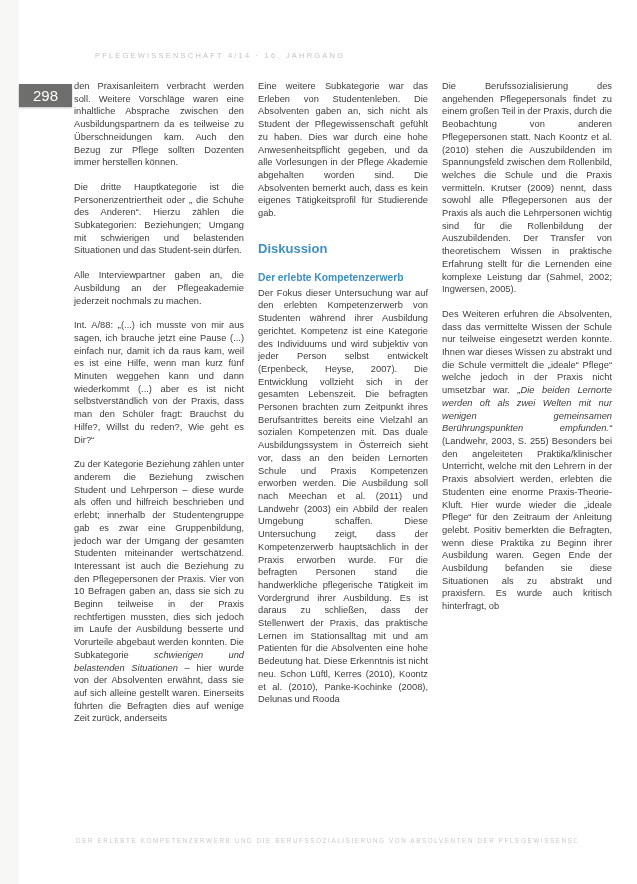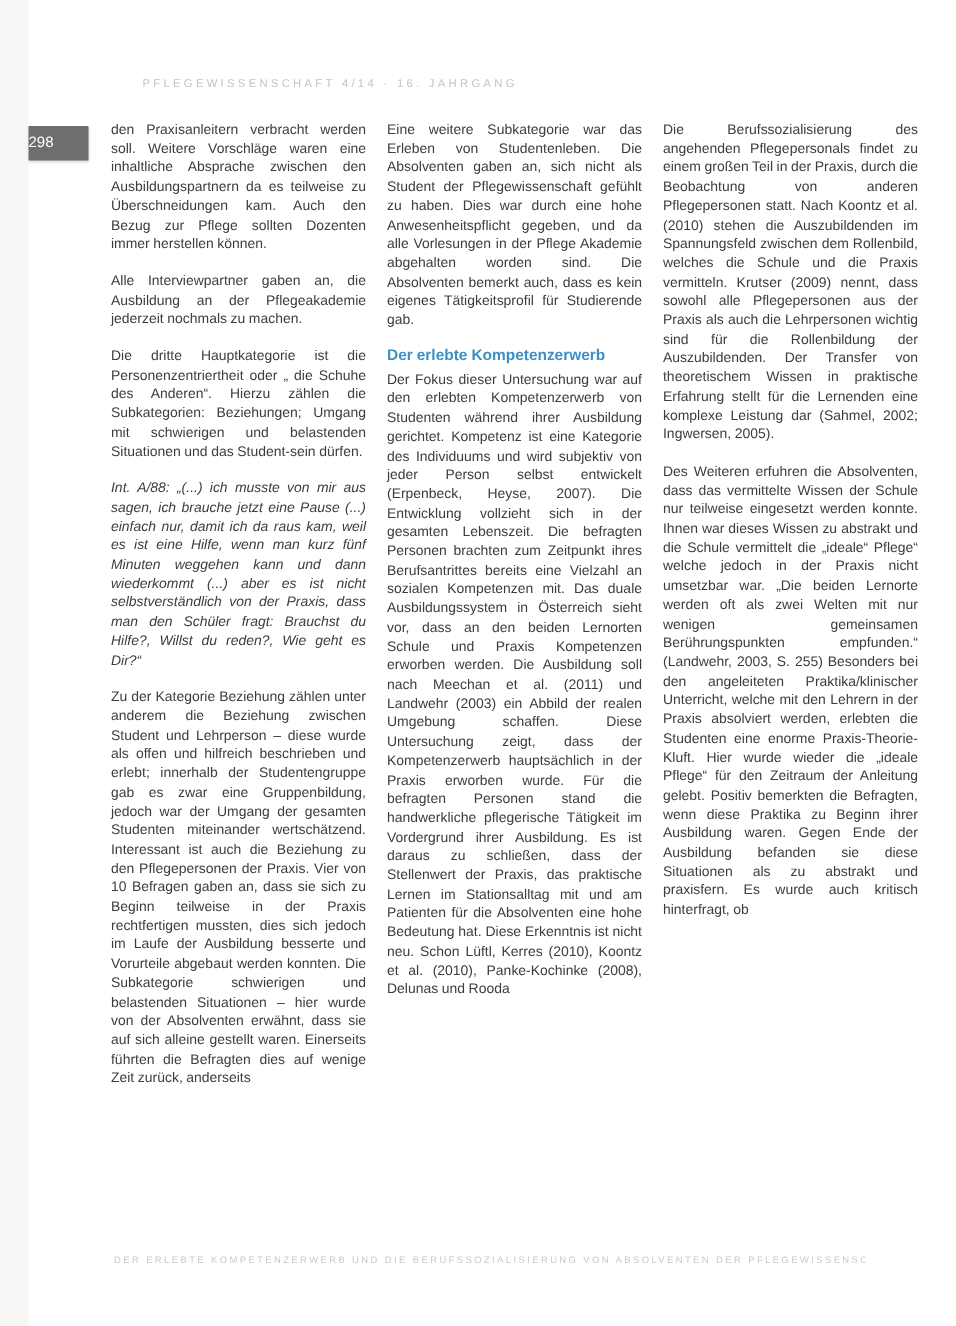--- a/index.html
+++ b/index.html
@@ -13,41 +13,41 @@
   }
   .page{position:absolute;inset:0;background:#ffffff;margin-left:19px;}
   .journal-header{
     position:absolute;top:51px;left:76px;
     font-size:7.5px;letter-spacing:2.2px;
     color:#c3c3c1;text-transform:uppercase;
     white-space:nowrap;
   }
   .page-tab{
     position:absolute;top:84px;left:0;
-    width:40px;height:23px;
+    width:53px;height:23px;
     background:#6e6e6c;
     color:#ffffff;
-    font-size:10px;
-    display:flex;align-items:center;justify-content:flex-start;
+    font-size:15px;
+    display:flex;align-items:center;justify-content:center;
     box-shadow:0 1px 2px rgba(0,0,0,.25);
   }
   .columns{
     position:absolute;top:80px;left:55px;right:60px;
     display:flex;gap:14px;
   }
   .col{
     width:170px;flex:0 0 170px;
     font-size:9.3px;line-height:12.7px;
     text-align:justify;
     hyphens:auto;-webkit-hyphens:auto;
     word-spacing:-0.2px;
   }
   .col p{margin:0 0 12px 0;}
-  .col p.quote{font-style:italic;}
-  .italic{}
+  .col p.quote{}
+  .italic{font-style:italic;}
   h2.diskussion{
     margin:22px 0 16px 0;
     font-size:13px;line-height:14px;
     font-weight:700;
     color:#3d8fc6;
     text-align:left;
   }
   h3.sub{
     margin:0 0 3px 0;
     font-size:10.3px;line-height:12px;
@@ -70,28 +70,29 @@
   <div class="journal-header">PFLEGEWISSENSCHAFT 4/14 · 16. JAHRGANG</div>
 
   <div class="page-tab">
     <span>298</span>
   </div>
 
   <div class="columns">
 
     <div class="col">
       <p>den Praxisanleitern verbracht werden soll. Weitere Vorschläge waren eine inhaltliche Absprache zwischen den Ausbildungspartnern da es teilweise zu Überschneidungen kam. Auch den Bezug zur Pflege sollten Dozenten immer herstellen können.</p>
+      <p>Die dritte Hauptkategorie ist die Personenzentriertheit oder „ die Schuhe des Anderen“. Hierzu zählen die Subkategorien: Beziehungen; Umgang mit schwierigen und belastenden Situationen und das Student-sein dürfen.</p>
       <p>Alle Interviewpartner gaben an, die Ausbildung an der Pflegeakademie jederzeit nochmals zu machen.</p>
-      <p>Die dritte Hauptkategorie ist die Personenzentriertheit oder „ die Schuhe des Anderen“. Hierzu zählen die Subkategorien: Beziehungen; Umgang mit schwierigen und belastenden Situationen und das Student-sein dürfen.</p>
       <p class="quote">Int. A/88: „(...) ich musste von mir aus sagen, ich brauche jetzt eine Pause (...) einfach nur, damit ich da raus kam, weil es ist eine Hilfe, wenn man kurz fünf Minuten weggehen kann und dann wiederkommt (...) aber es ist nicht selbstverständlich von der Praxis, dass man den Schüler fragt: Brauchst du Hilfe?, Willst du reden?, Wie geht es Dir?“</p>
       <p><span>Zu der Kategorie Beziehung zählen unter anderem die Beziehung zwischen Student und Lehrperson – diese wurde als offen und hilfreich beschrieben und erlebt; innerhalb der Studentengruppe gab es zwar eine Gruppenbildung, jedoch war der Umgang der gesamten Studenten miteinander wertschätzend. Interessant ist auch die Beziehung zu den Pflegepersonen der Praxis. Vier von 10 Befragen gaben an, dass sie sich zu Beginn teilweise in der Praxis rechtfertigen mussten, dies sich jedoch im Laufe der Ausbildung besserte und Vorurteile abgebaut werden konnten. Die Subkategorie </span><span class="italic">schwierigen und belastenden Situationen</span><span> – hier wurde von der Absolventen erwähnt, dass sie auf sich alleine gestellt waren. Einerseits führten die Befragten dies auf wenige Zeit zurück, anderseits</span></p>
     </div>
 
     <div class="col">
       <p>Eine weitere Subkategorie war das Erleben von Studentenleben. Die Absolventen gaben an, sich nicht als Student der Pflegewissenschaft gefühlt zu haben. Dies war durch eine hohe Anwesenheitspflicht gegeben, und da alle Vorlesungen in der Pflege Akademie abgehalten worden sind. Die Absolventen bemerkt auch, dass es kein eigenes Tätigkeitsprofil für Studierende gab.</p>
+      <h2 class="diskussion">Diskussion</h2>
       <h3 class="sub">Der erlebte Kompetenzerwerb</h3>
       <p>Der Fokus dieser Untersuchung war auf den erlebten Kompetenzerwerb von Studenten während ihrer Ausbildung gerichtet. Kompetenz ist eine Kategorie des Individuums und wird subjektiv von jeder Person selbst entwickelt (Erpenbeck, Heyse, 2007). Die Entwicklung vollzieht sich in der gesamten Lebenszeit. Die befragten Personen brachten zum Zeitpunkt ihres Berufsantrittes bereits eine Vielzahl an sozialen Kompetenzen mit. Das duale Ausbildungssystem in Österreich sieht vor, dass an den beiden Lernorten Schule und Praxis Kompetenzen erworben werden. Die Ausbildung soll nach Meechan et al. (2011) und Landwehr (2003) ein Abbild der realen Umgebung schaffen. Diese Untersuchung zeigt, dass der Kompetenzerwerb hauptsächlich in der Praxis erworben wurde. Für die befragten Personen stand die handwerkliche pflegerische Tätigkeit im Vordergrund ihrer Ausbildung. Es ist daraus zu schließen, dass der Stellenwert der Praxis, das praktische Lernen im Stationsalltag mit und am Patienten für die Absolventen eine hohe Bedeutung hat. Diese Erkenntnis ist nicht neu. Schon Lüftl, Kerres (2010), Koontz et al. (2010), Panke-Kochinke (2008), Delunas und Rooda</p>
     </div>
 
     <div class="col">
       <p>Die Berufssozialisierung des angehenden Pflegepersonals findet zu einem großen Teil in der Praxis, durch die Beobachtung von anderen Pflegepersonen statt. Nach Koontz et al. (2010) stehen die Auszubildenden im Spannungsfeld zwischen dem Rollenbild, welches die Schule und die Praxis vermitteln. Krutser (2009) nennt, dass sowohl alle Pflegepersonen aus der Praxis als auch die Lehrpersonen wichtig sind für die Rollenbildung der Auszubildenden. Der Transfer von theoretischem Wissen in praktische Erfahrung stellt für die Lernenden eine komplexe Leistung dar (Sahmel, 2002; Ingwersen, 2005).</p>
       <p><span>Des Weiteren erfuhren die Absolventen, dass das vermittelte Wissen der Schule nur teilweise eingesetzt werden konnte. Ihnen war dieses Wissen zu abstrakt und die Schule vermittelt die „ideale“ Pflege“ welche jedoch in der Praxis nicht umsetzbar war. </span><span class="italic">„Die beiden Lernorte werden oft als zwei Welten mit nur wenigen gemeinsamen Berührungspunkten empfunden.“</span><span> (Landwehr, 2003, S. 255) Besonders bei den angeleiteten Praktika/klinischer Unterricht, welche mit den Lehrern in der Praxis absolviert werden, erlebten die Studenten eine enorme Praxis-Theorie-Kluft. Hier wurde wieder die „ideale Pflege“ für den Zeitraum der Anleitung gelebt. Positiv bemerkten die Befragten, wenn diese Praktika zu Beginn ihrer Ausbildung waren. Gegen Ende der Ausbildung befanden sie diese Situationen als zu abstrakt und praxisfern. Es wurde auch kritisch hinterfragt, ob</span></p>
     </div>
 
   </div>

